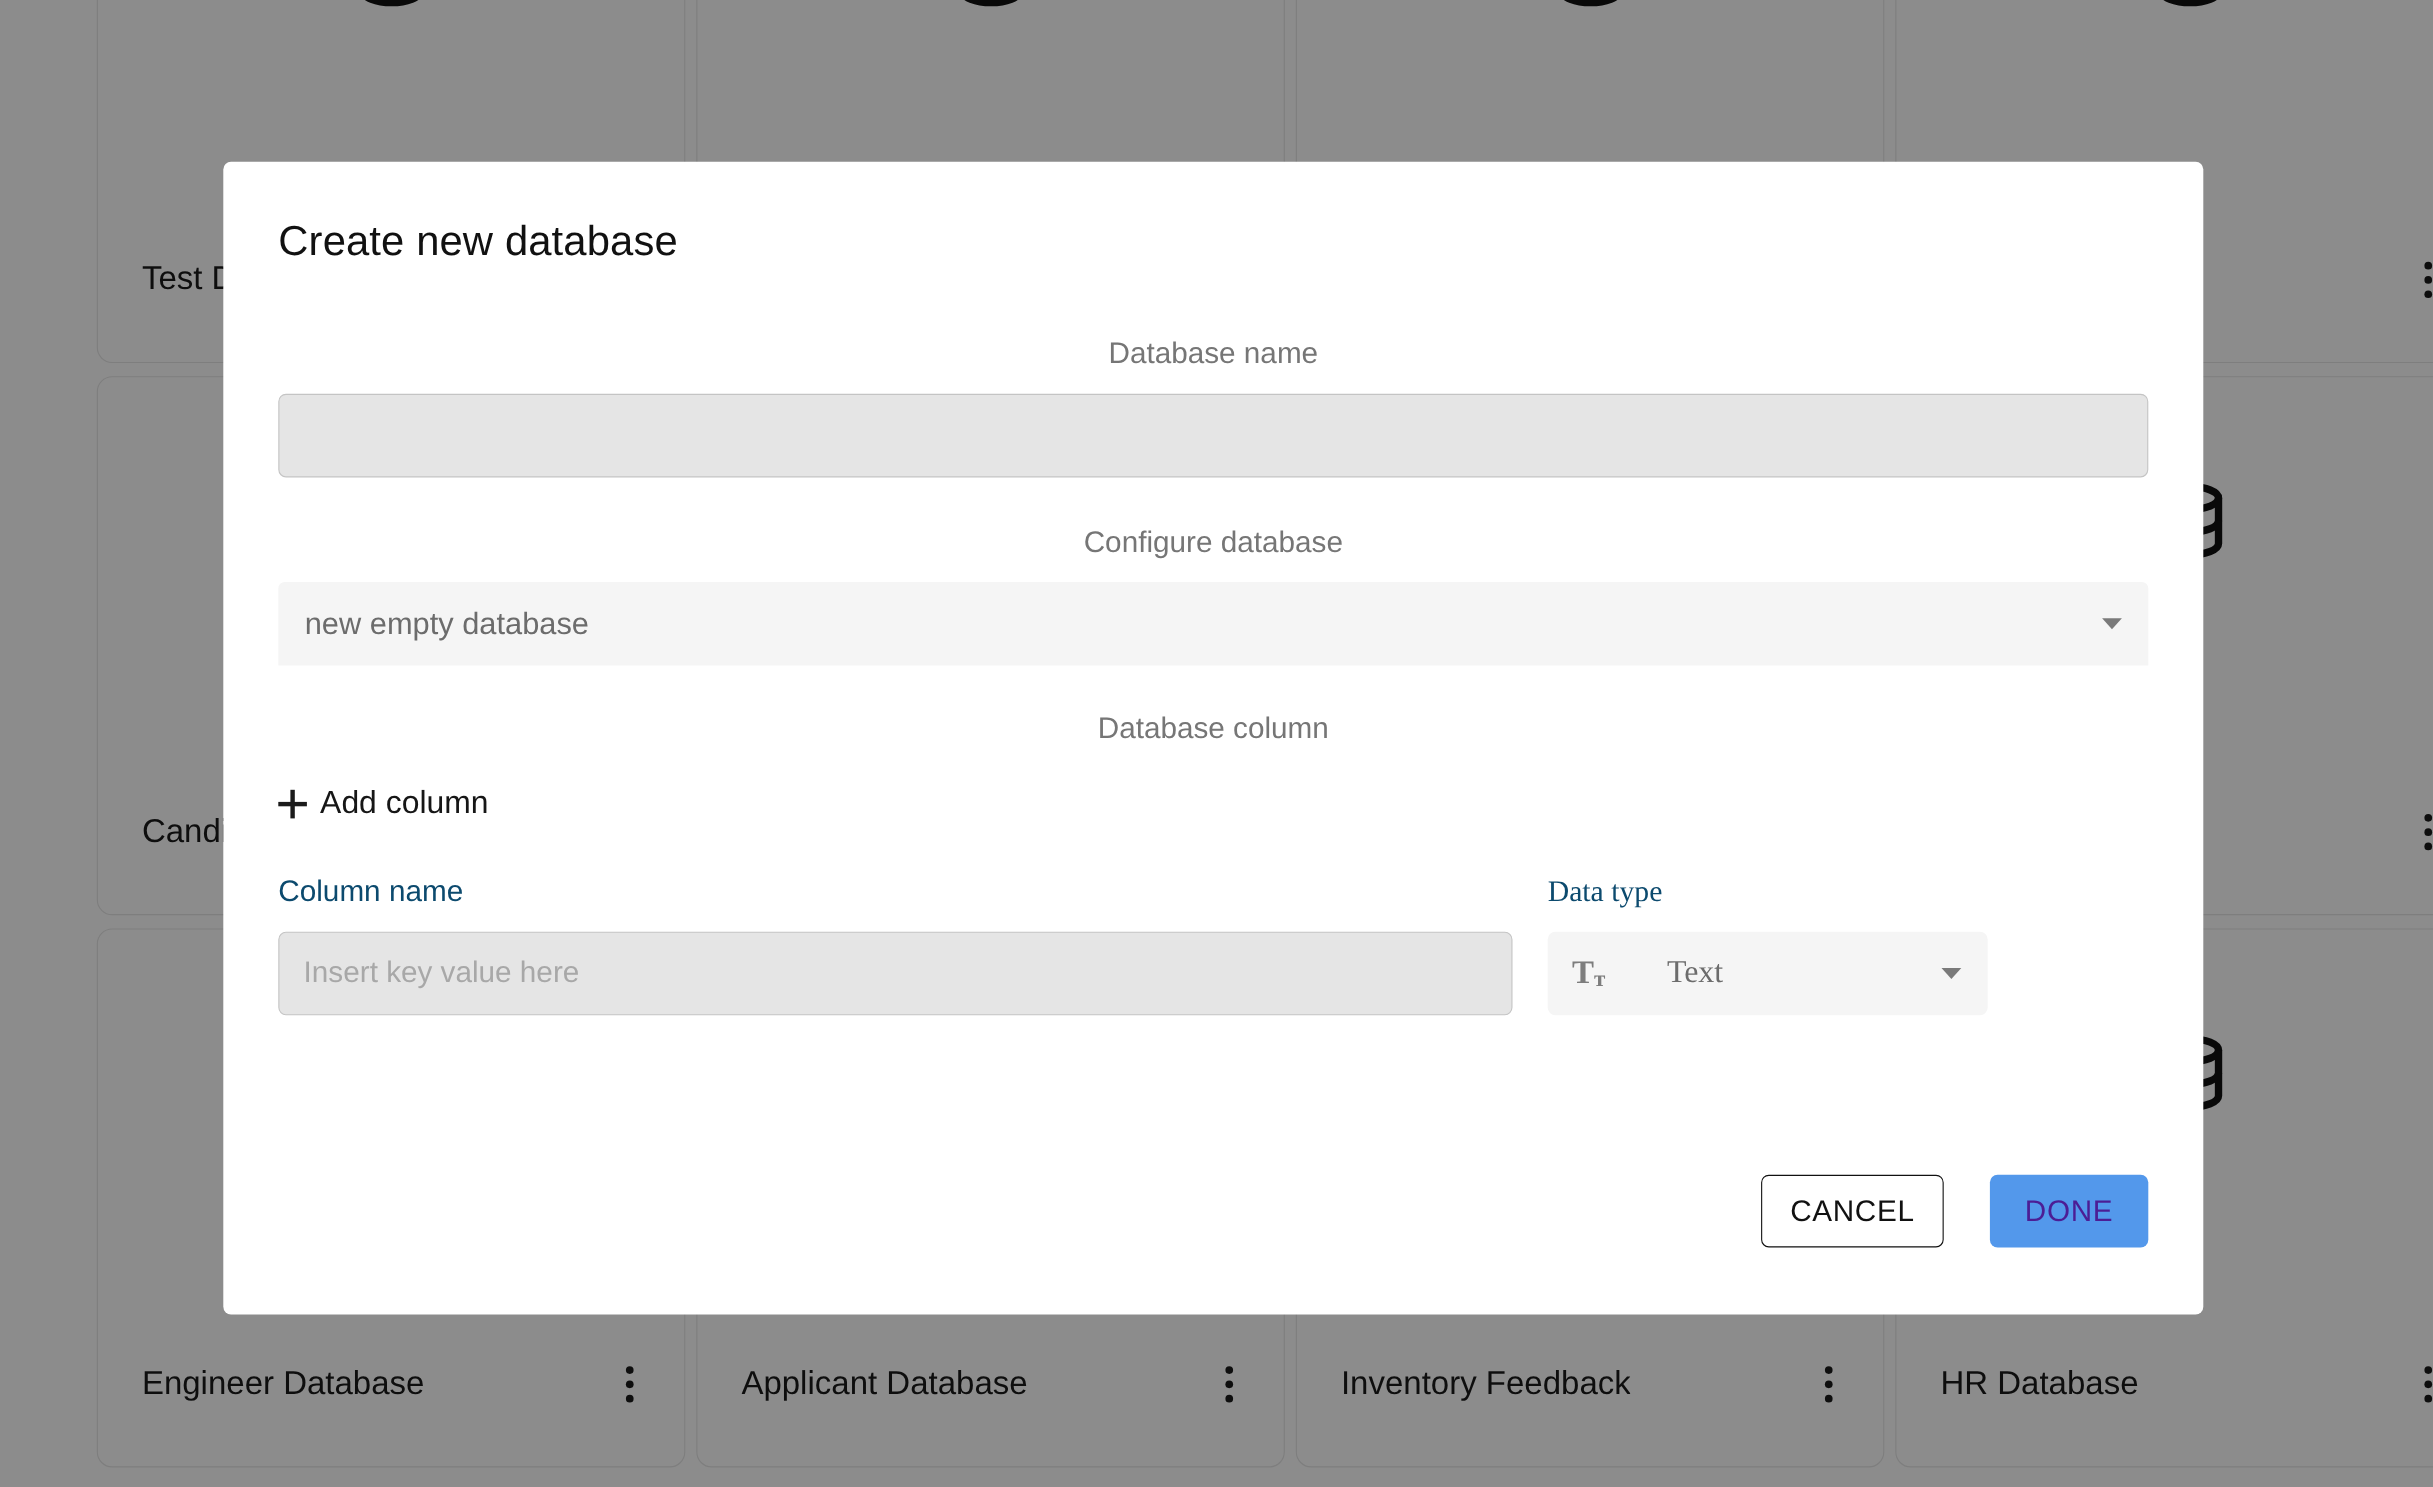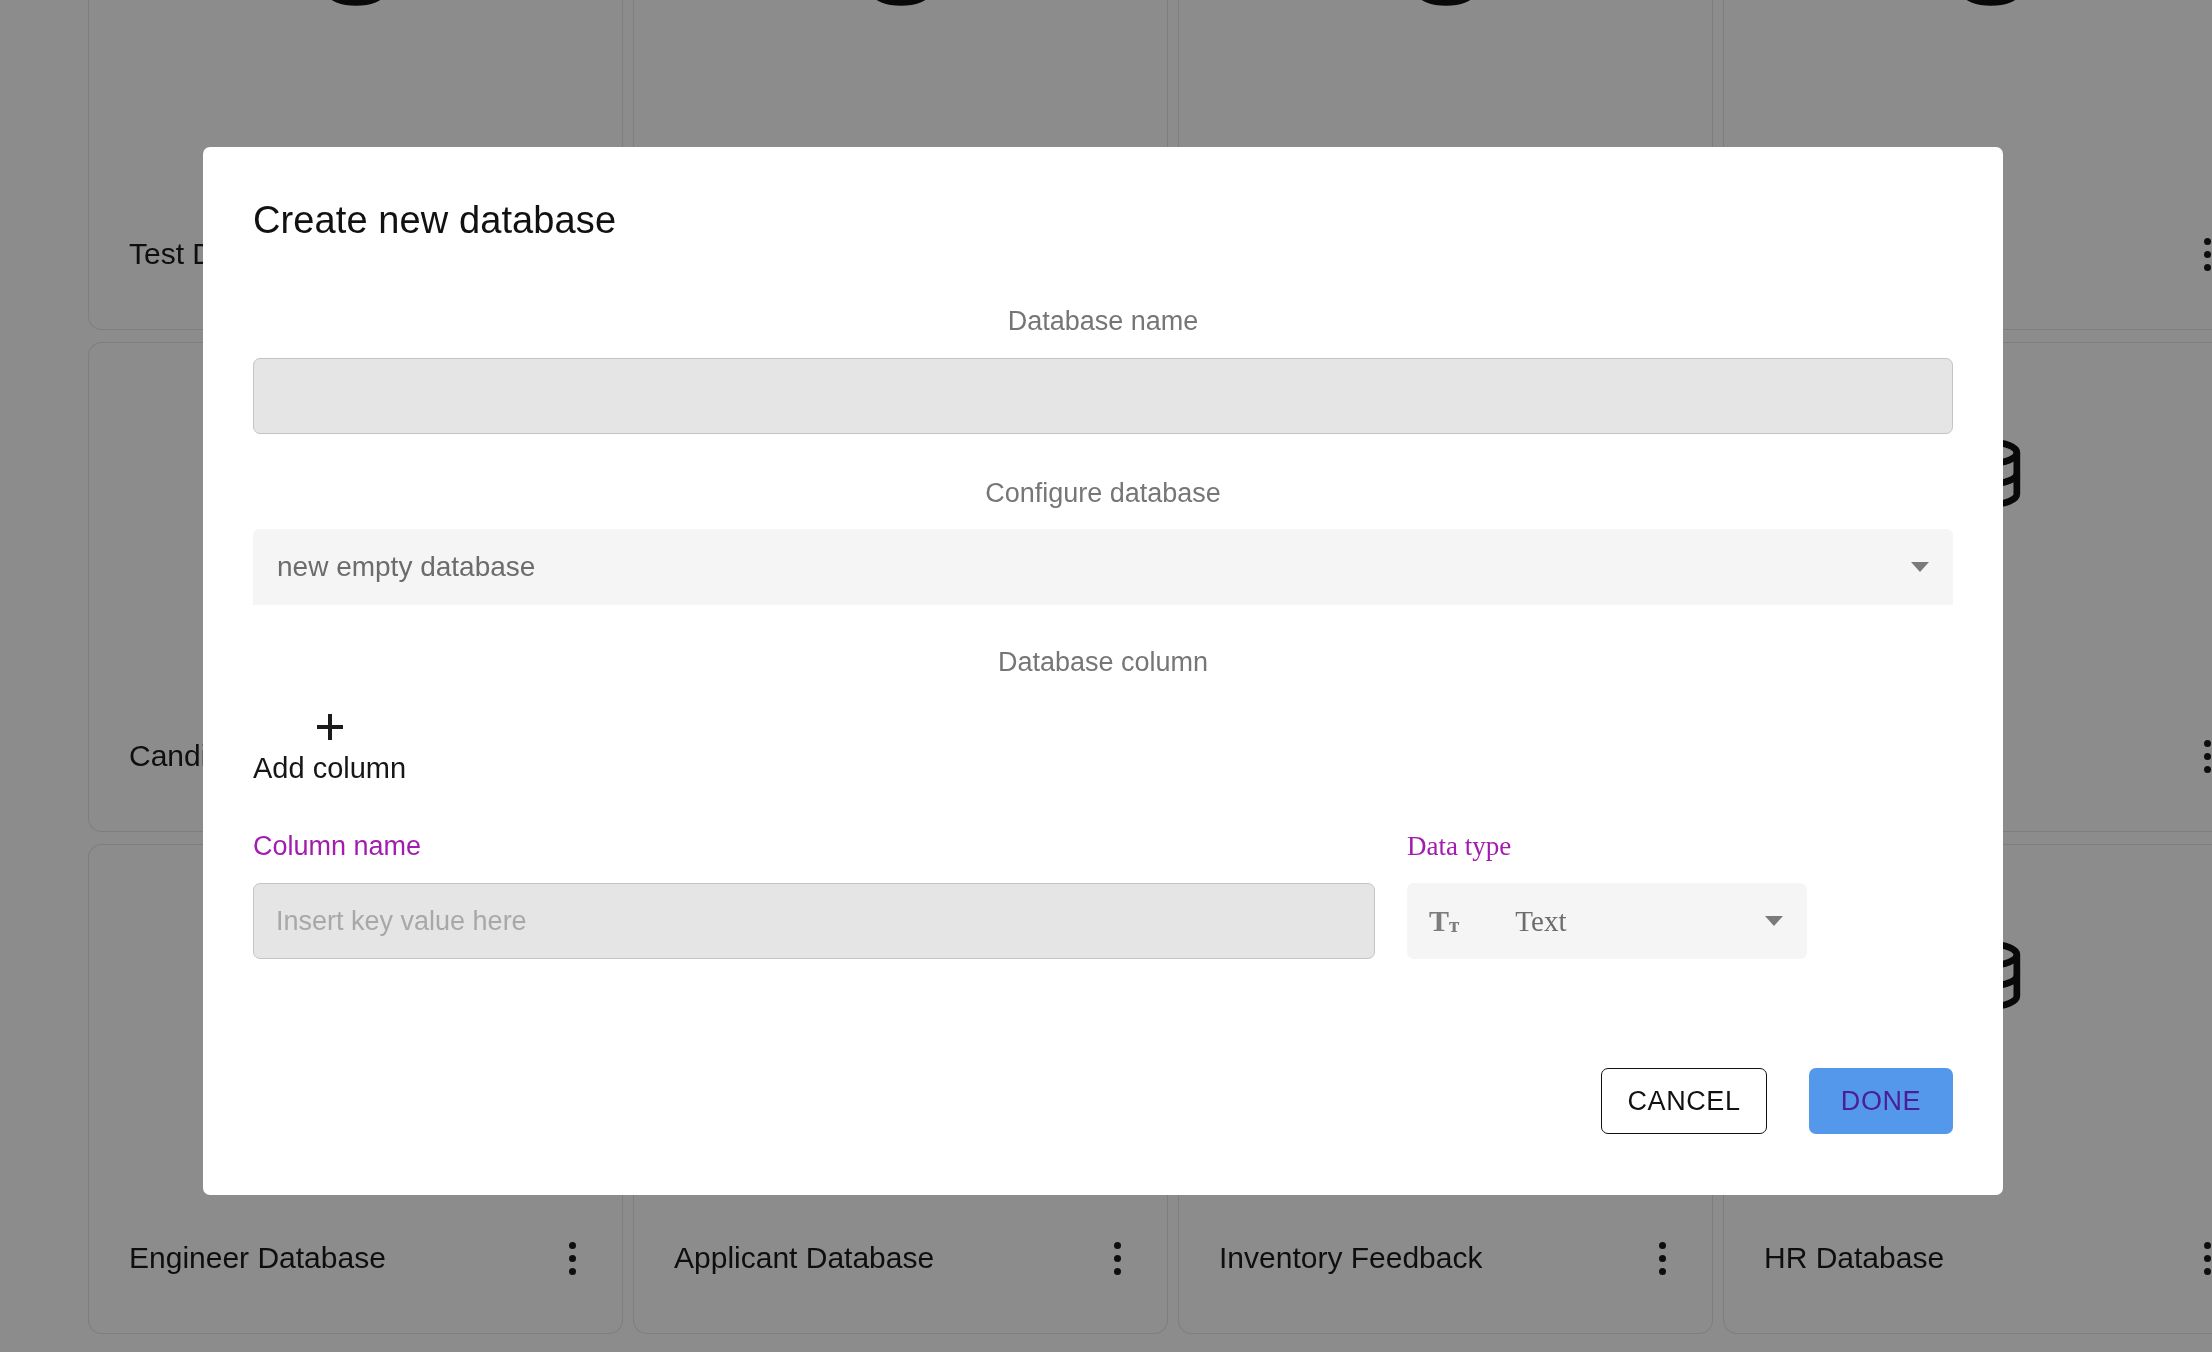--- a/index.html
+++ b/index.html
@@ -163,21 +163,20 @@
   .add-column-btn {
     display: inline-flex;
     align-items: center;
     gap: 12px;
     margin-top: 36px;
     background: none;
     border: none;
     padding: 0;
     cursor: pointer;
     font-family: "Liberation Sans", sans-serif;
-    flex-direction: column;
   }
   .plus-icon {
     position: relative;
     width: 26px; height: 26px;
     display: inline-block;
   }
   .plus-icon::before, .plus-icon::after {
     content: "";
     position: absolute;
     background: #1b1b1b;
@@ -192,21 +191,21 @@
   .column-row {
     display: flex;
     margin-top: 46px;
     gap: 32px;
   }
   .col-name-group { width: 1122px; }
   .data-type-group { width: 400px; font-family: Liberation Serif, serif; }
 
   .sub-label {
     font-size: 27px;
-    color: #a21caf;
+    color: #0c4a6e;
   }
 
   .type-select {
     position: relative;
     height: 76px;
     margin-top: 21px;
     background: #f5f5f5;
     border-radius: 7px;
     display: flex;
     align-items: center;

